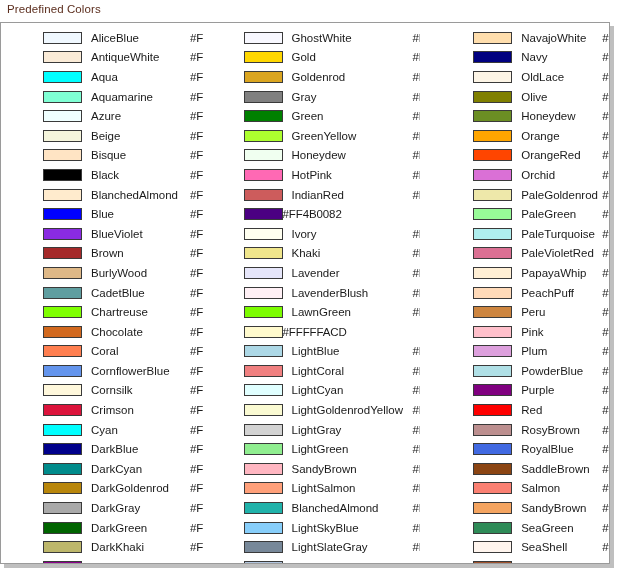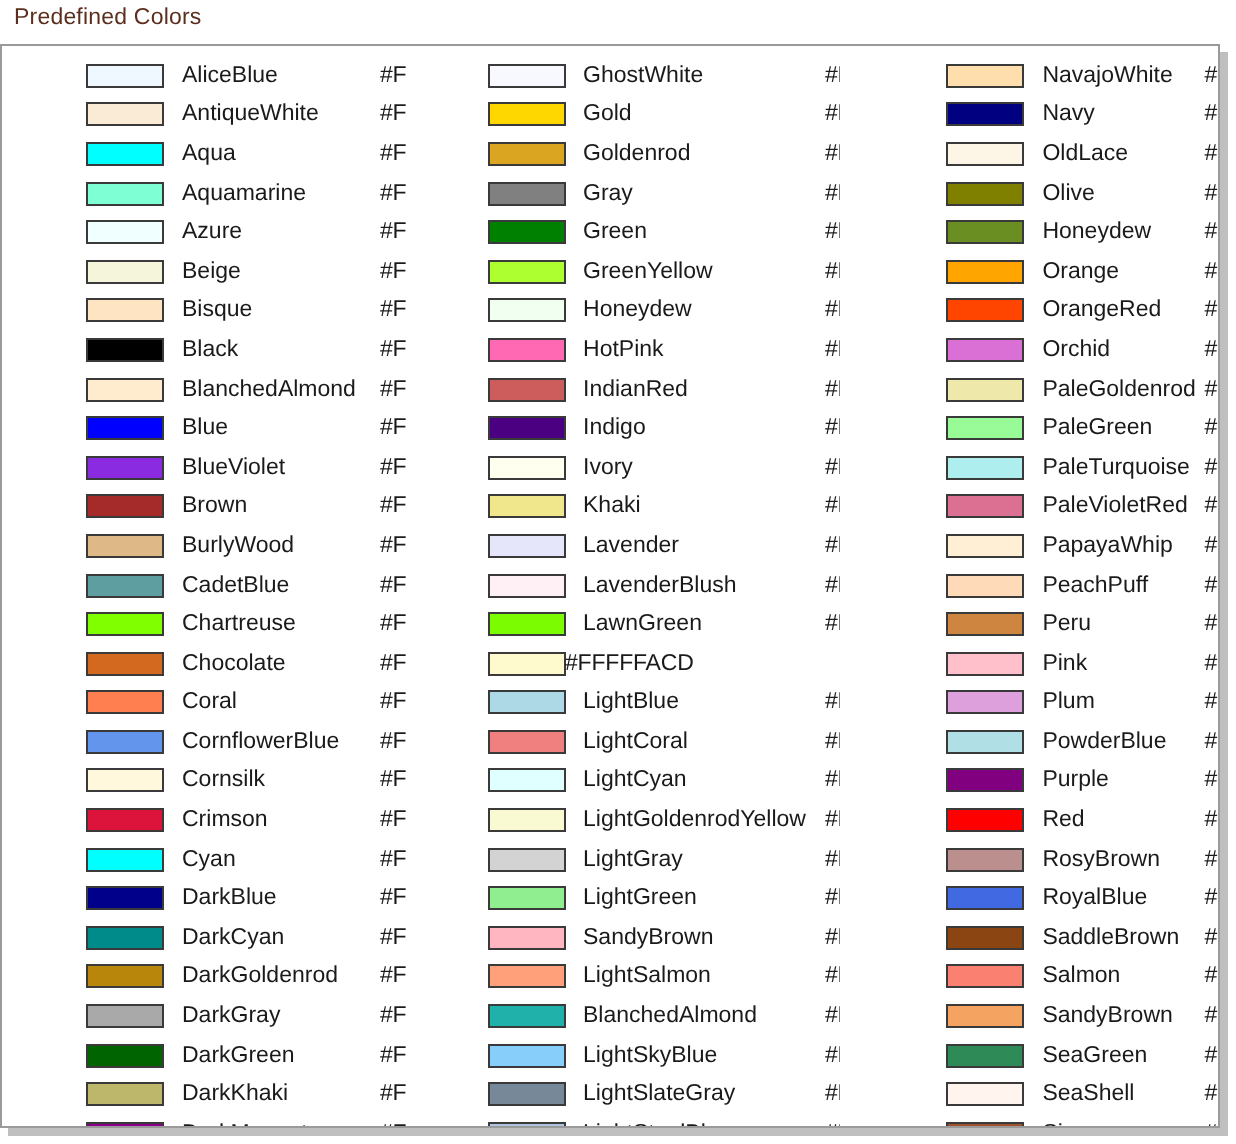--- a/index.html
+++ b/index.html
@@ -306,21 +306,20 @@
             <div class="cname">HotPink</div>
             <div class="chex">#FFFF69B4</div>
           </div>
           <div class="row">
             <div class="swatch" style="background: rgb(205, 92, 92); border-color: rgb(58, 58, 58);"></div>
             <div class="cname">IndianRed</div>
             <div class="chex">#FFCD5C5C</div>
           </div>
           <div class="row">
             <div class="swatch" style="background: rgb(75, 0, 130); border-color: rgb(58, 58, 58);"></div>
-            <div class="cname">Indigo</div>
             <div class="chex">#FF4B0082</div>
           </div>
           <div class="row">
             <div class="swatch" style="background: rgb(255, 255, 240); border-color: rgb(58, 58, 58);"></div>
             <div class="cname">Ivory</div>
             <div class="chex">#FFFFFFF0</div>
           </div>
           <div class="row">
             <div class="swatch" style="background: rgb(240, 230, 140); border-color: rgb(58, 58, 58);"></div>
             <div class="cname">Khaki</div>

